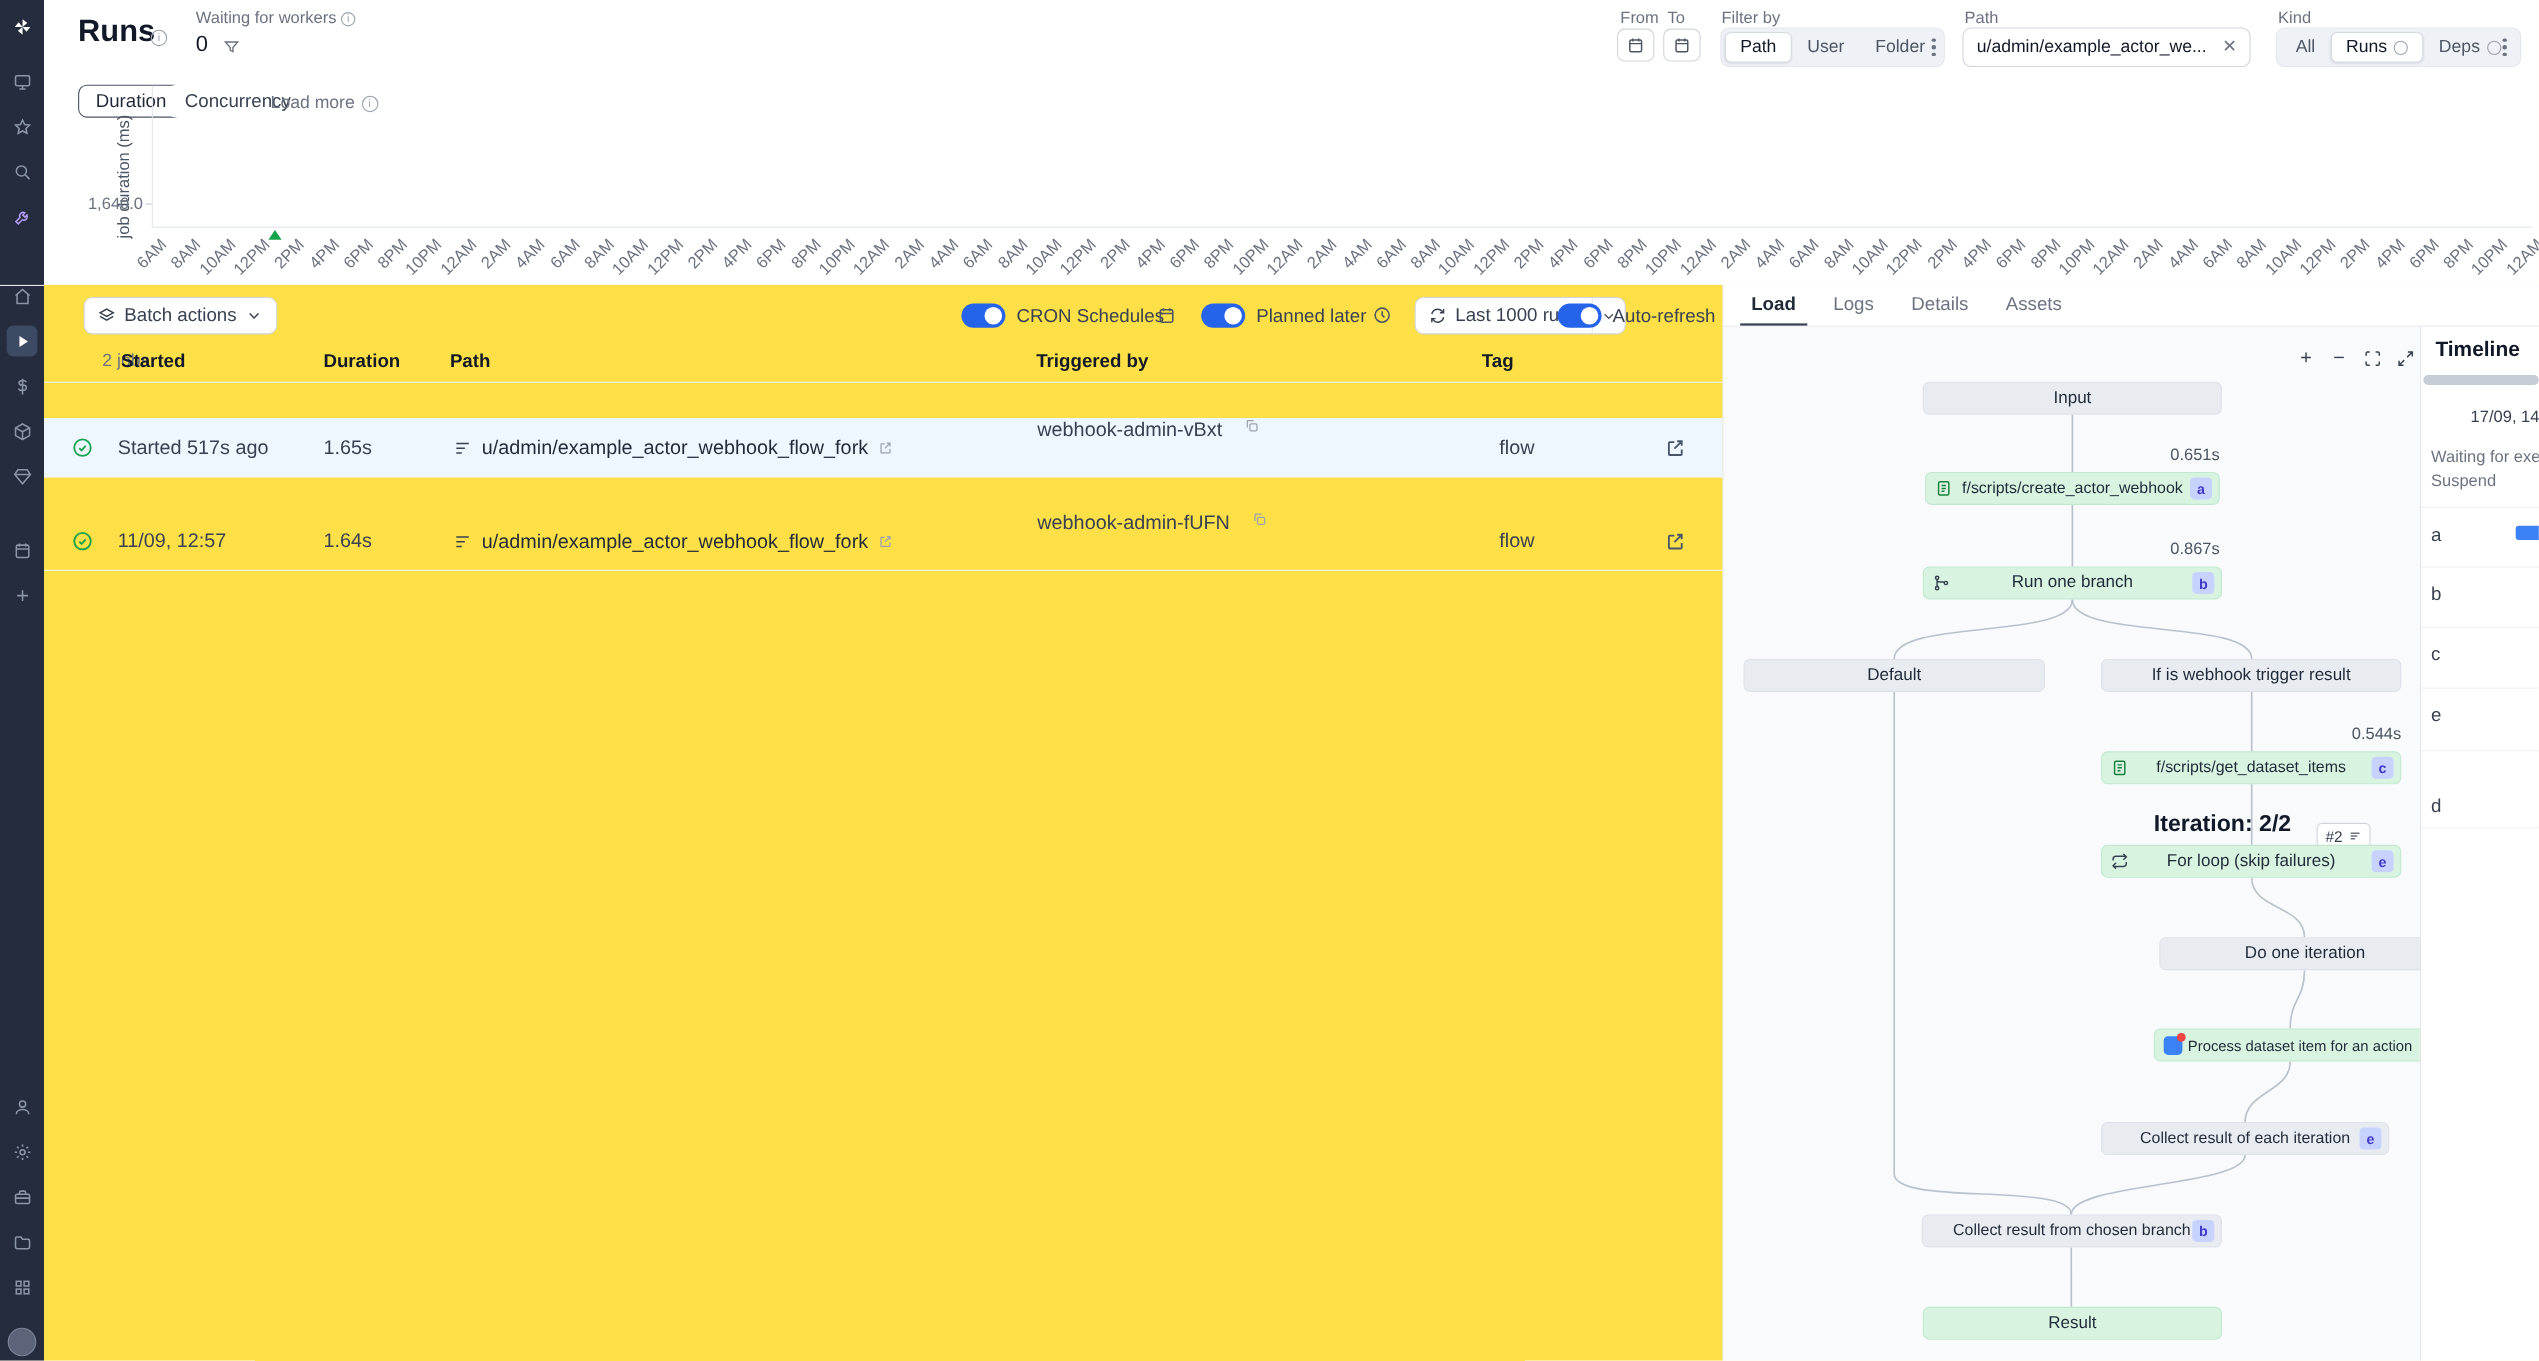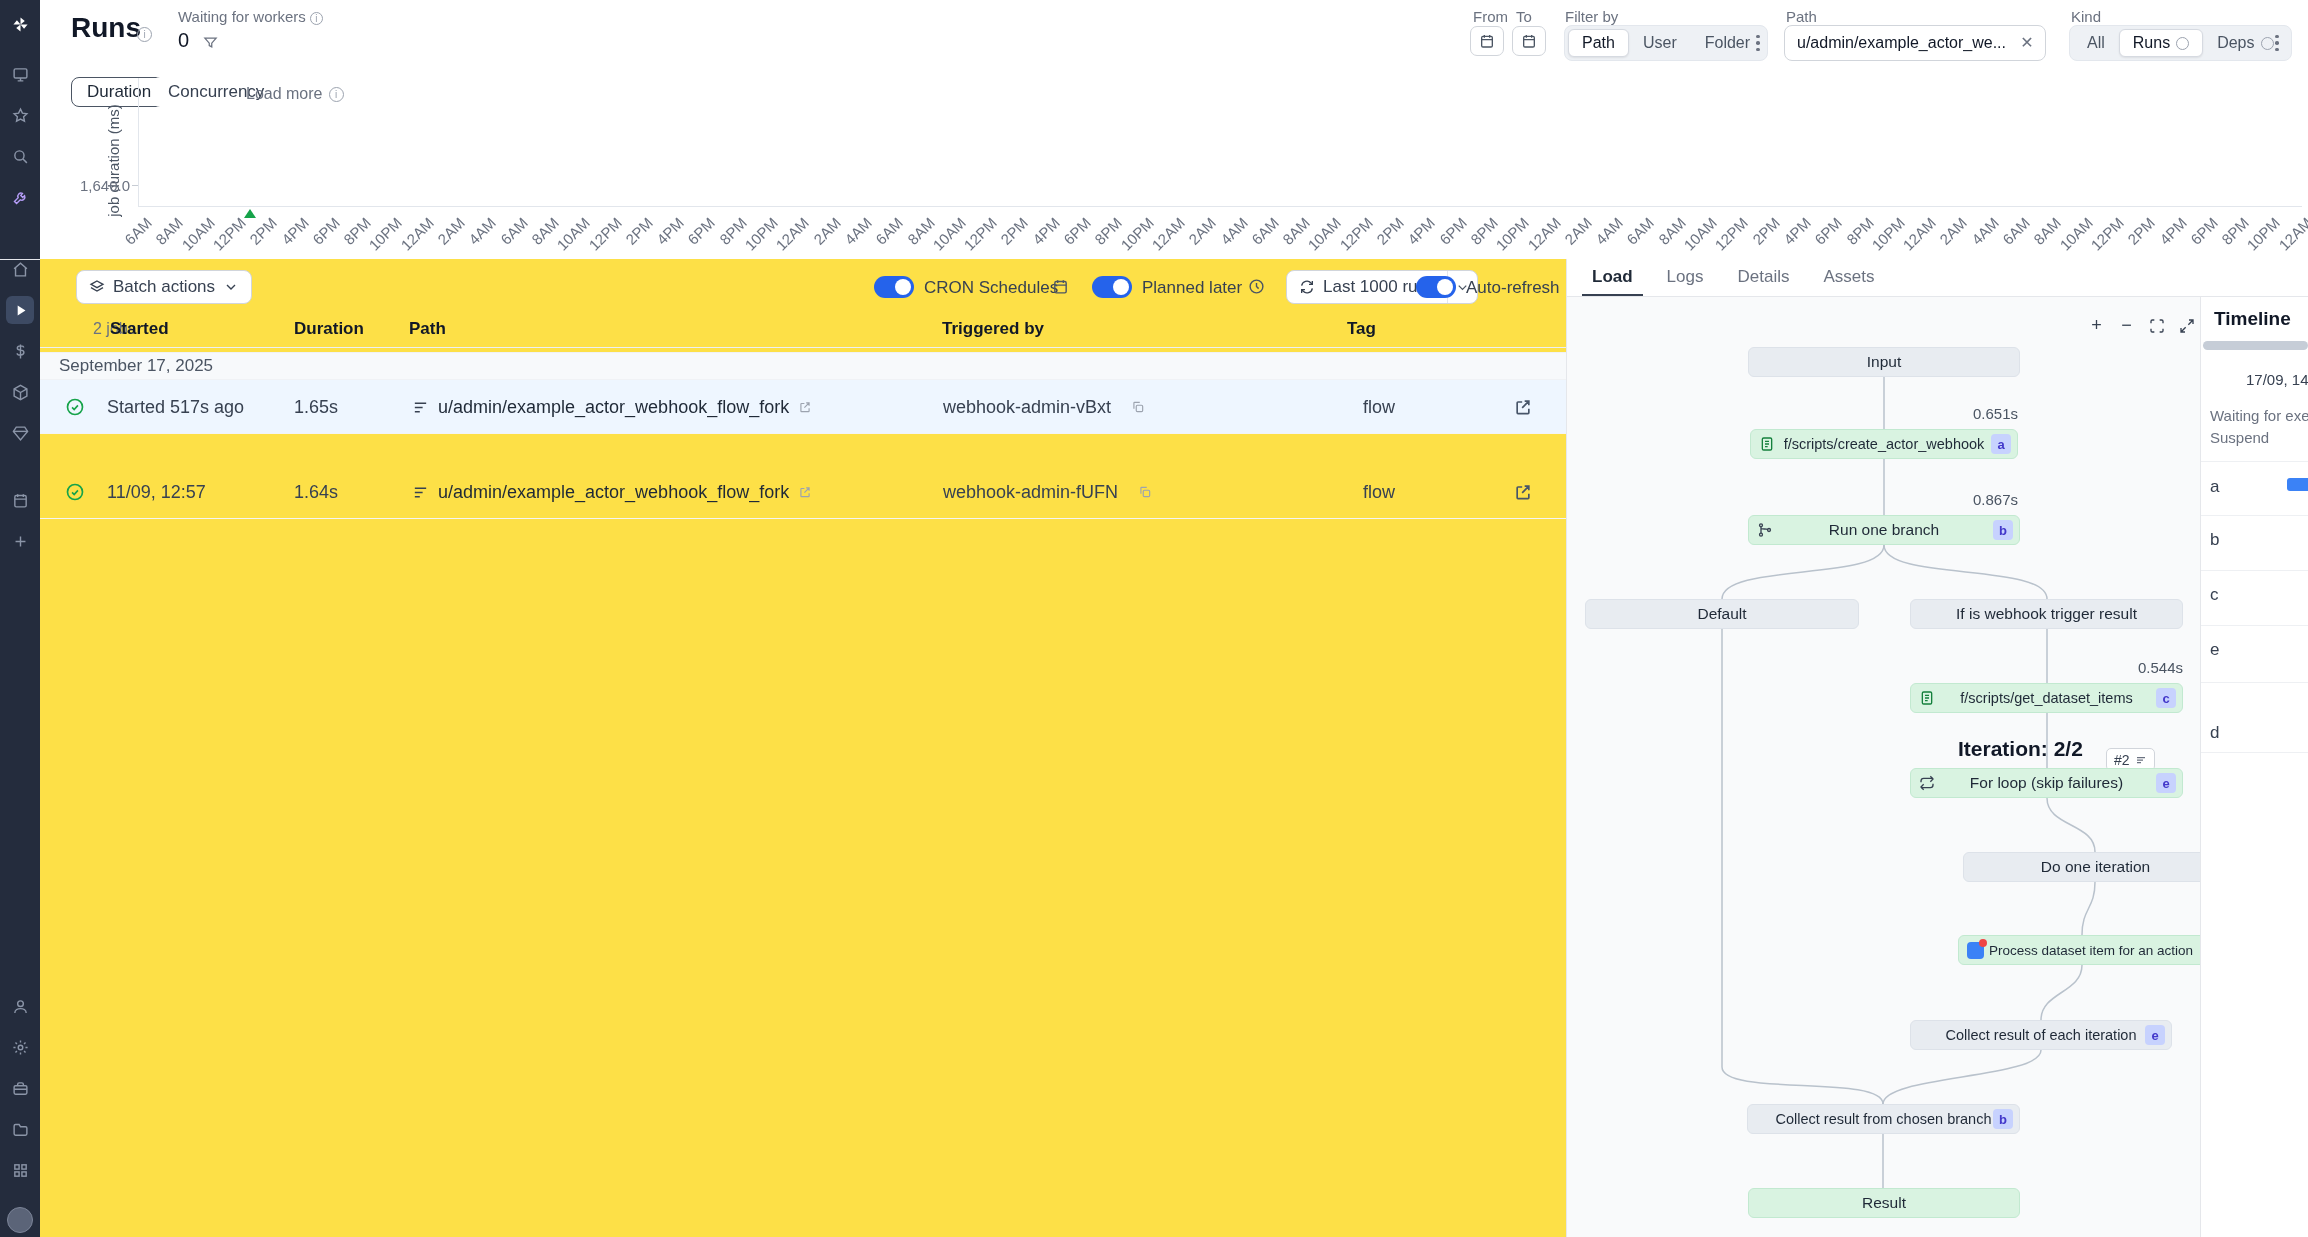--- a/index.html
+++ b/index.html
@@ -89,21 +89,21 @@
   .thead-line { position:absolute; left:0; top:88px; width:1526px; height:1px; background:#eceff3; }
   .section-bar { position:absolute; left:0; width:1526px; height:28px; background:#f7f9fb;
     border-top:1px solid #f0f2f5; border-bottom:1px solid #f0f2f5; display:flex; align-items:center; }
   .section-bar span { margin-left:19px; font-size:17px; color:#4b5563; }
   .job-row { position:absolute; left:0; width:1526px; height:54px; border-bottom:1px solid #f3f4f6; cursor:pointer; }
   .job-row.selected { background:#eef6ff; }
   .cell { position:absolute; top:50%; transform:translateY(-50%); font-size:18px; color:#374151; white-space:nowrap; }
   .cell.dark { color:#1f2937; }
   .row-check { position:absolute; left:25px; top:17px; width:20px; height:20px; }
   .path-flex { position:absolute; left:372px; top:0; height:54px; display:flex; align-items:center; gap:9px; }
-  .trig-flex { position:absolute; left:903px; top:0; height:54px; display:flex; align-items:center; gap:20px; }
+  .trig-flex { position:absolute; left:903px; top:0; height:54px; display:flex; gap:20px; }
   .tiny-ic { color:#9ca3af; } .tiny-ic svg { width:14px; height:14px; }
   .row-open { position:absolute; left:1473px; top:17px; width:20px; height:20px; color:#475569; cursor:pointer; }
 
   
   .detail-panel { position:absolute; left:1566px; top:259px; width:742px; height:978px; border-left:1px solid #e5e7eb; }
   .tabbar { position:absolute; left:0; top:0; width:742px; height:38px; border-bottom:1px solid #e5e7eb;
     display:flex; align-items:stretch; padding-left:15px; gap:14px; background:#fff; }
   .dtab { display:flex; align-items:center; padding:0 10px; font-size:17px; color:#6b7280;
     cursor:pointer; border-bottom:2px solid transparent; }
   .dtab.on { color:#1f2937; font-weight:700; border-bottom-color:#374151; }
@@ -454,23 +454,20 @@
     <div class="tgl-label" style="left:1426px;top:19px">Auto-refresh</div>
 
     <div class="jobs-count">2 jobs</div>
     <div class="thead-cell" style="left:70px">Started</div>
     <div class="thead-cell" style="left:254px">Duration</div>
     <div class="thead-cell" style="left:369px">Path</div>
     <div class="thead-cell" style="left:902px">Triggered by</div>
     <div class="thead-cell" style="left:1307px">Tag</div>
     <div class="thead-line"></div>
 
-    <div class="section-bar" style="top:93px">
-      <span>September 17, 2025</span>
-    </div>
 
     <div class="job-row selected" style="top:121px">
       <span class="row-check">
         <svg viewBox="0 0 24 24" fill="none" stroke="#16a34a" stroke-width="2">
             <circle cx="12" cy="12" r="9"></circle>
             <path d="M8.5 12.5l2.5 2.5 4.5-5"></path>
           </svg>
       </span>
       <span class="cell" style="left:67px">Started 517s ago</span>
       <span class="cell" style="left:254px">1.65s</span>

